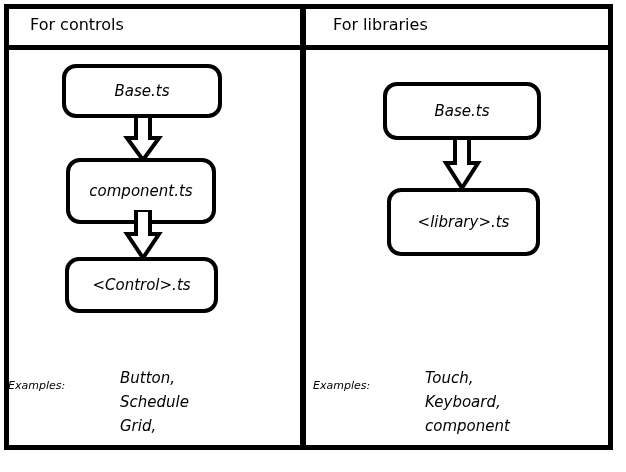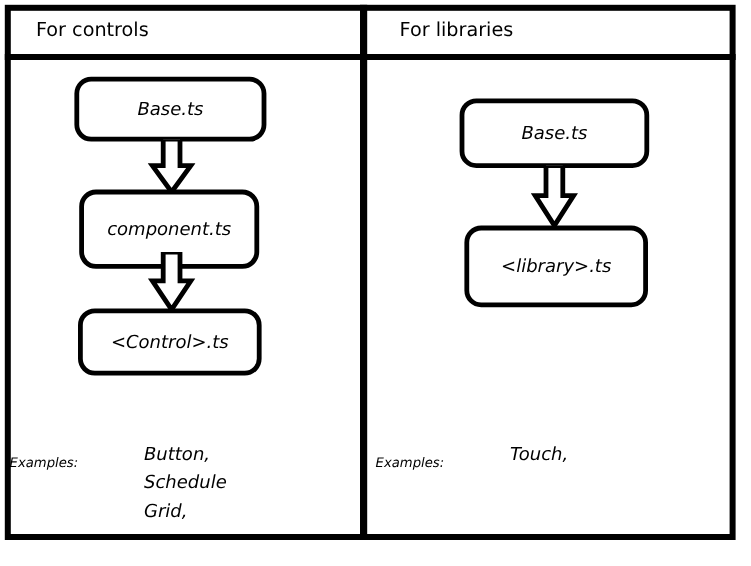--- a/index.html
+++ b/index.html
@@ -177,15 +177,17 @@
   </div>
 
   <div class="node" id="node-library">
     <span class="node-label">&lt;library&gt;.ts</span>
   </div>
 
   <div class="examples-label" id="examples-label-right">Examples:</div>
 
   <div class="examples-list" id="examples-list-right">
     <div>Touch,</div>
+    <div>Keyboard,</div>
+    <div>component</div>
   </div>
 
 </div>
 
 </body></html>

